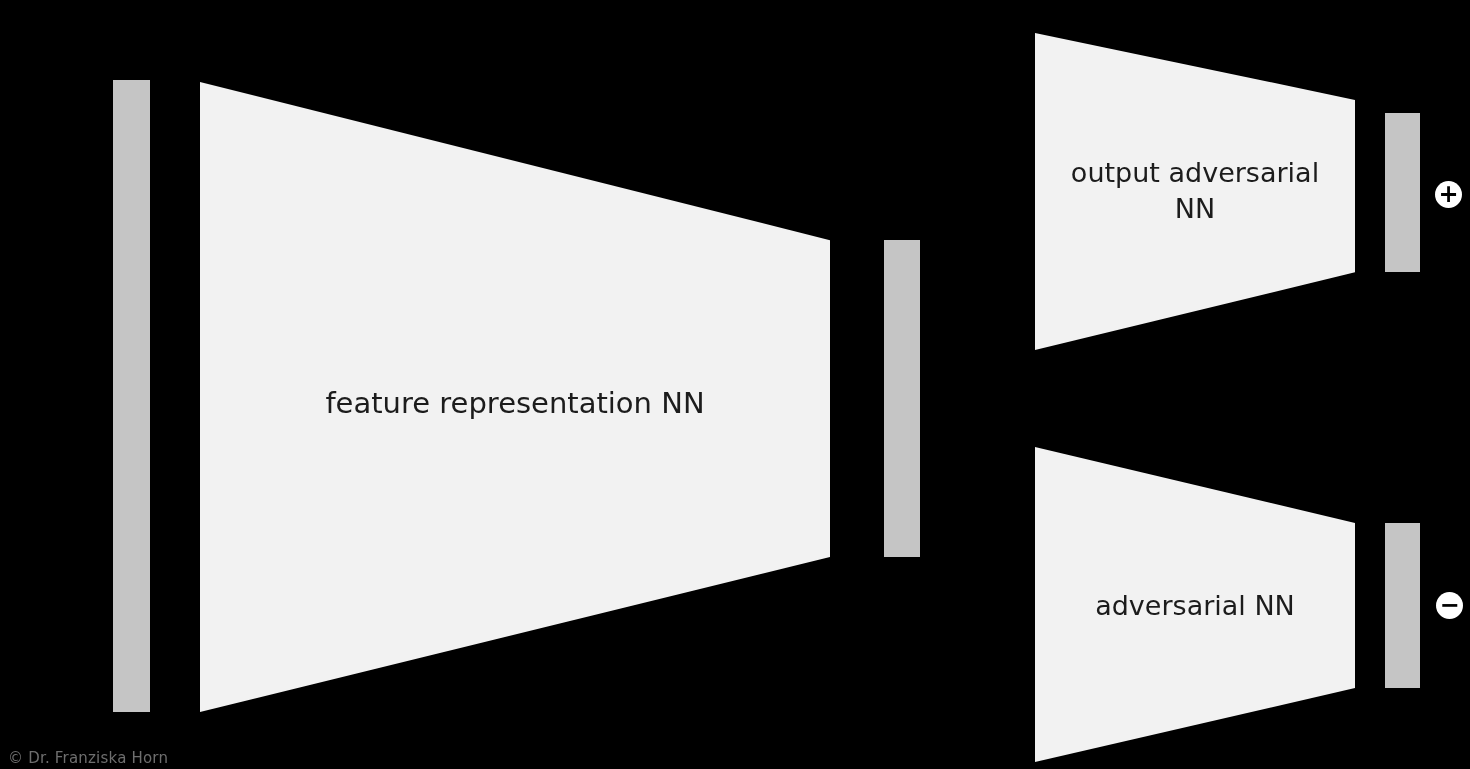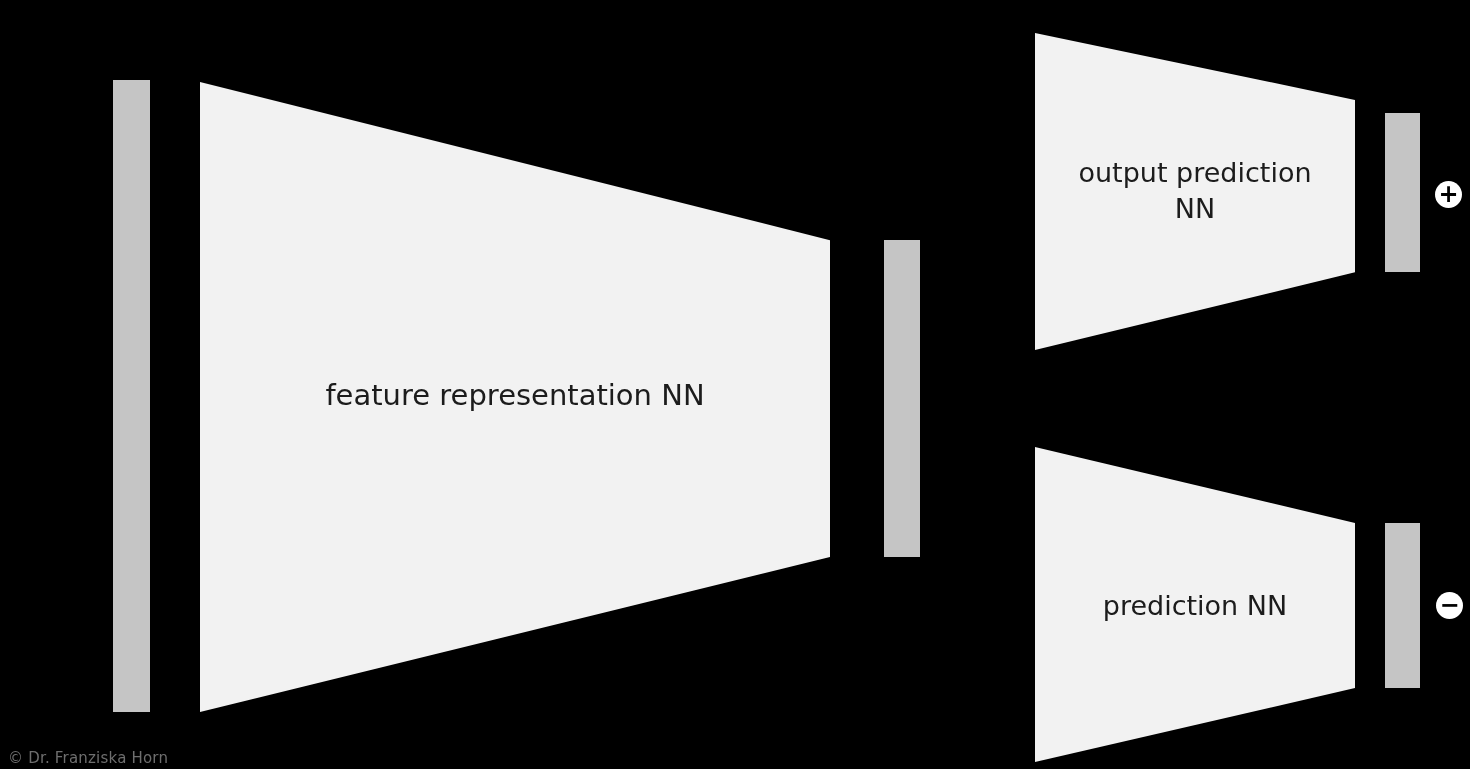--- a/index.html
+++ b/index.html
@@ -45,21 +45,21 @@
   }
 
   
   .shape-label {
     position: absolute;
     color: #1c1c1c;
     text-align: center;
     line-height: 1.35;
   }
   .label-feature {
-    left: 200px; top: 376px; width: 630px;
+    left: 200px; top: 384px; width: 630px;
     font-size: 29px;
   }
   .label-output {
     left: 1065px; top: 155px; width: 260px;
     font-size: 27px;
   }
   .label-adv {
     left: 1035px; top: 588px; width: 320px;
     font-size: 27px;
   }
@@ -100,28 +100,28 @@
 <div class="abs" style="left:0;top:0;width:1470px;height:769px;">
 
   <div class="bar bar-input" style="background: rgb(197, 197, 197);"></div>
 
   <div class="trap trap-feature" style="background: rgb(242, 242, 242);"></div>
   <div class="shape-label label-feature">feature representation NN</div>
 
   <div class="bar bar-feature" style="background: rgb(197, 197, 197);"></div>
 
   <div class="trap trap-output" style="background: rgb(242, 242, 242);"></div>
-  <div class="shape-label label-output">output prediction NN</div>
+  <div class="shape-label label-output">output adversarial NN</div>
 
   <div class="bar bar-output" style="background: rgb(197, 197, 197);"></div>
 
   <div class="sign-badge badge-plus">+</div>
 
   <div class="trap trap-adv" style="background: rgb(242, 242, 242);"></div>
-  <div class="shape-label label-adv">prediction NN</div>
+  <div class="shape-label label-adv">adversarial NN</div>
 
   <div class="bar bar-adv" style="background: rgb(197, 197, 197);"></div>
 
   <div class="sign-badge badge-minus">−</div>
 
   <div class="copyright">© Dr. Franziska Horn</div>
 
 </div>
 
 </body></html>

